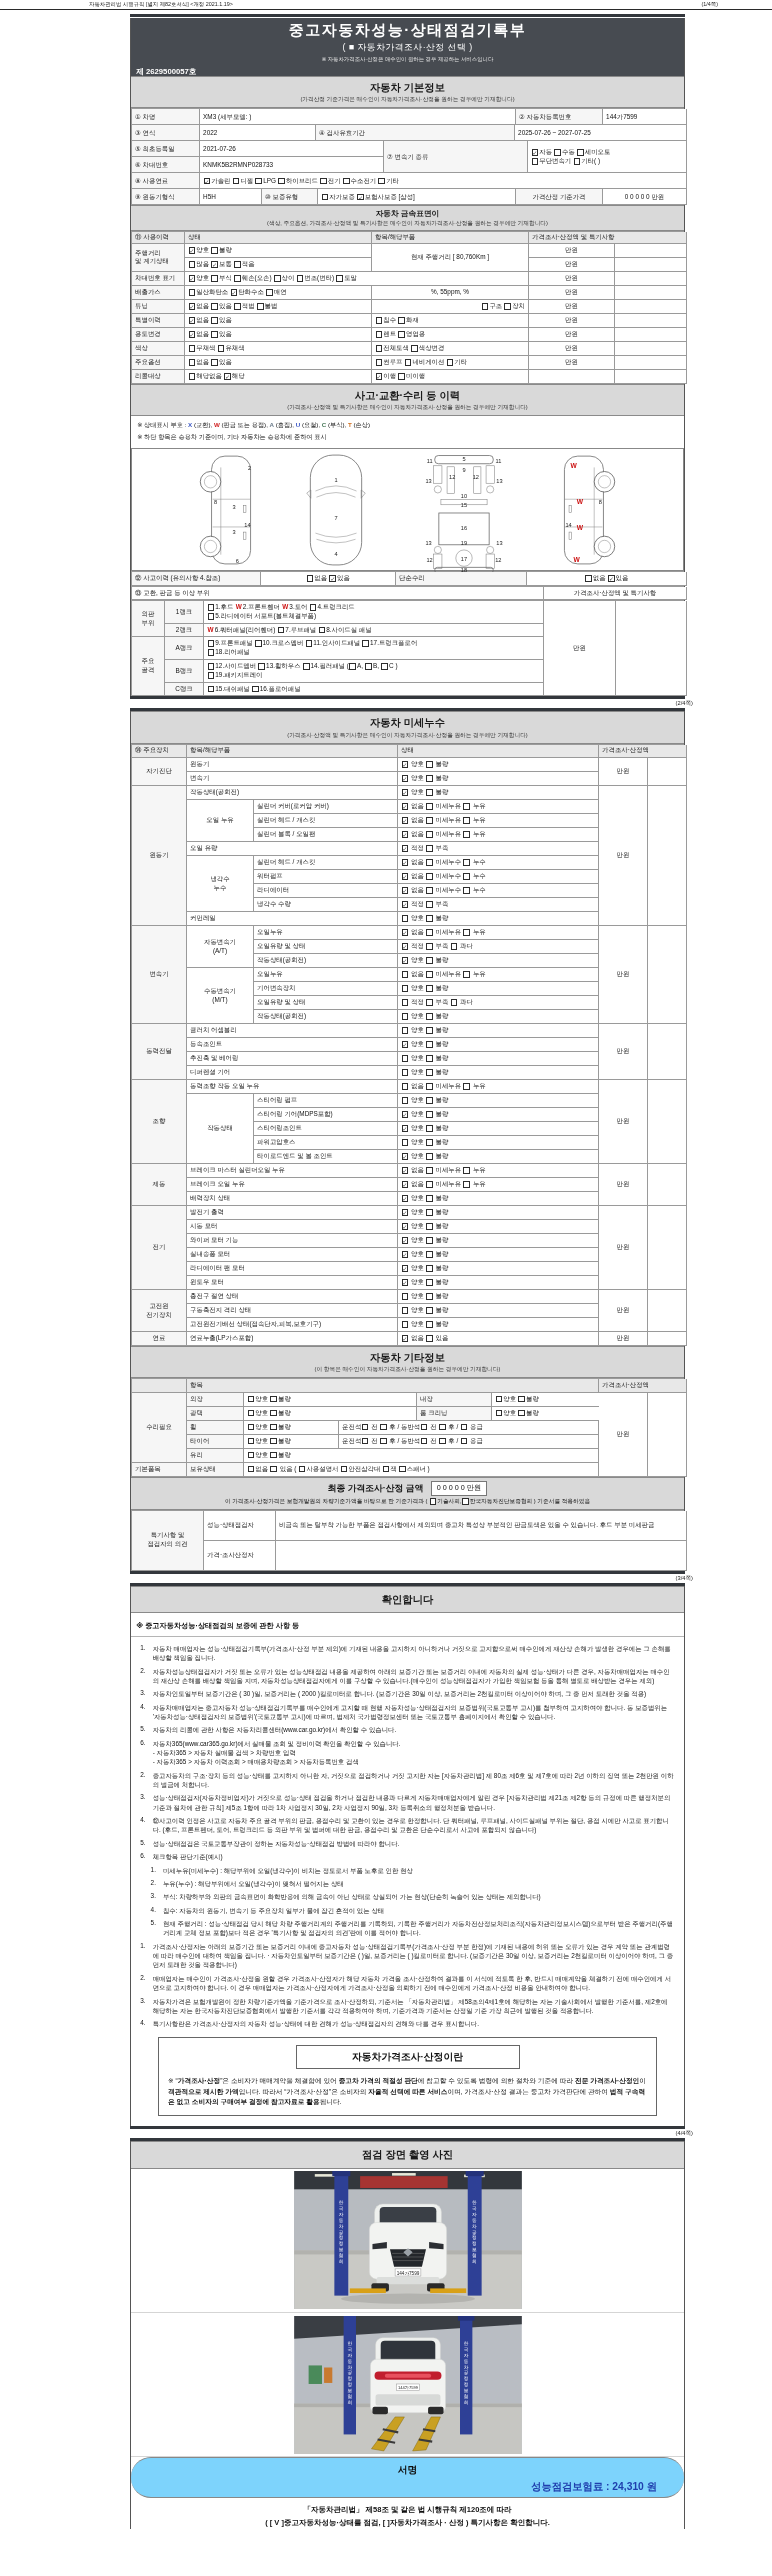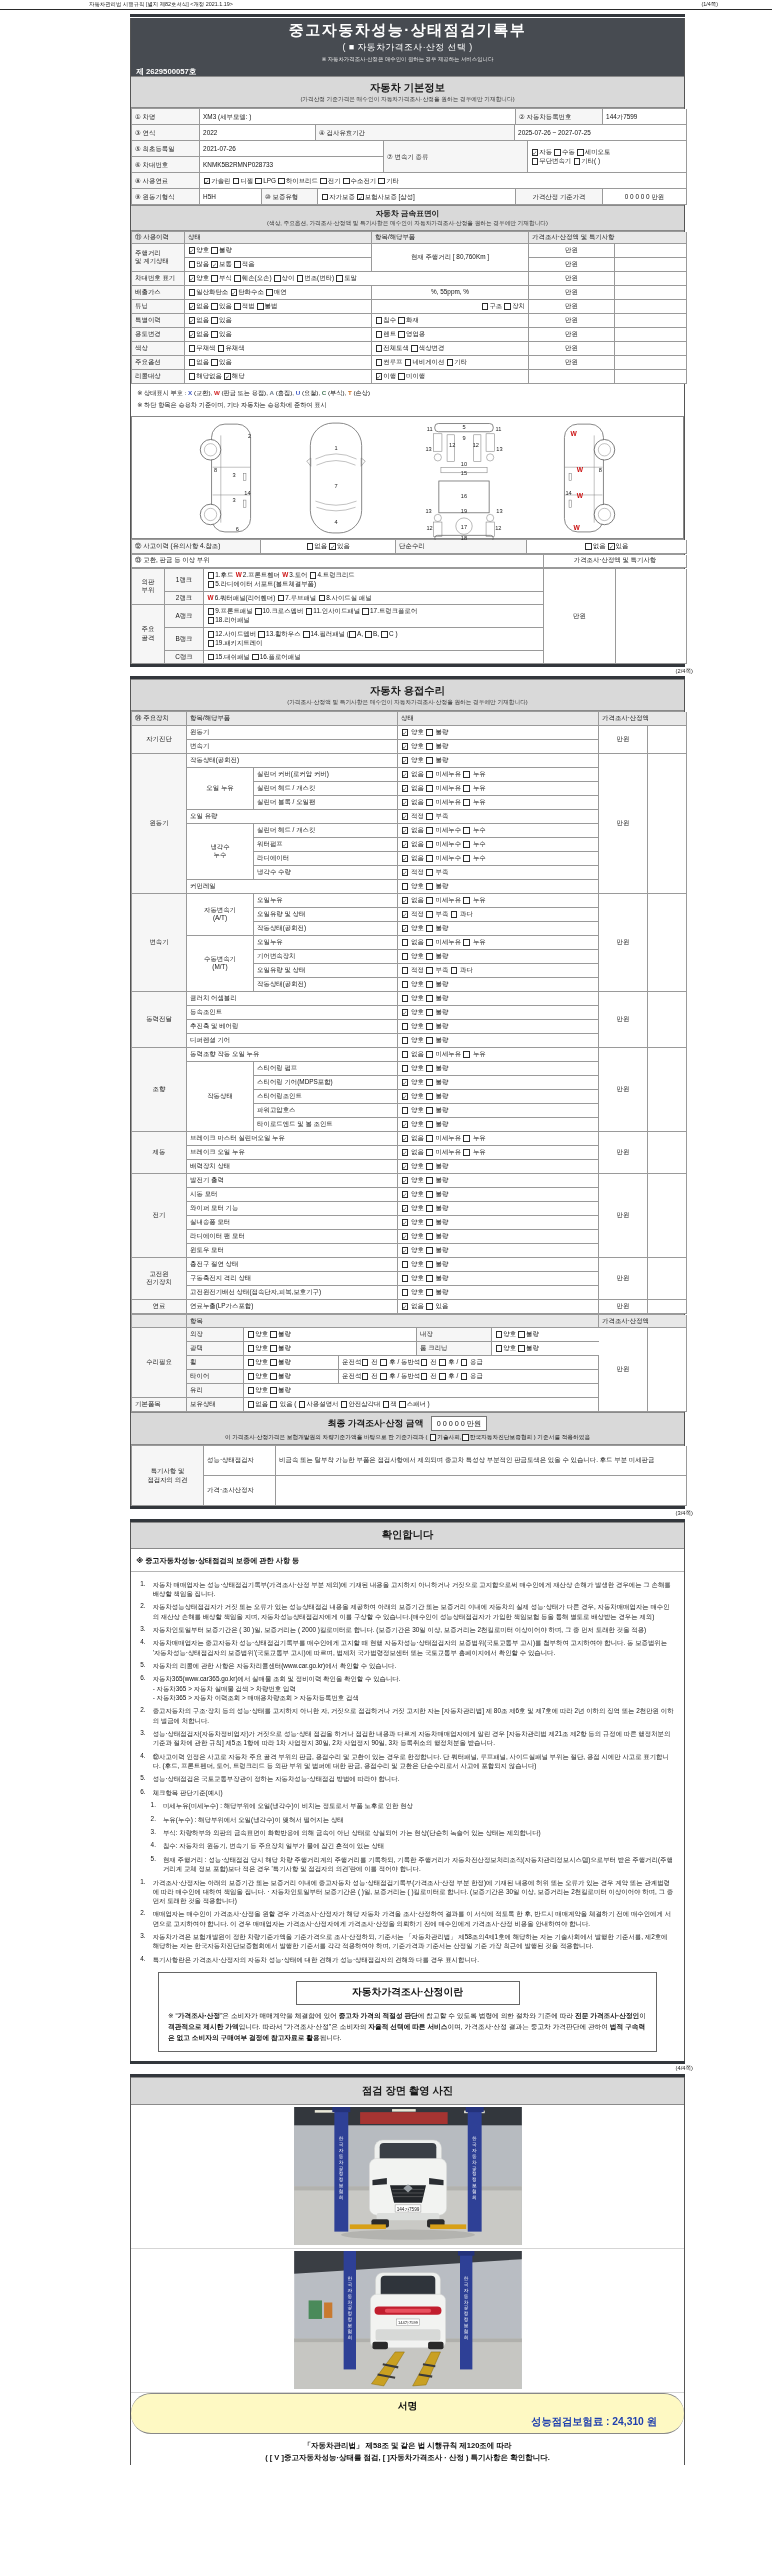--- a/index.html
+++ b/index.html
@@ -47,21 +47,21 @@
 .nhead{font-size:7.2px;font-weight:bold;padding:4.6px 5.2px 5.2px;border-bottom:0.5px solid #b5b5b5;margin:0 -6.2px 7.2px;}
 .nhead2{border-top:0.5px solid #b5b5b5;margin-top:5.2px;}
 .nitem{display:flex;margin:0 3.1px 4.1px;font-size:6.4px;}
 .nno{width:12.4px;flex-shrink:0;}
 .ntx{flex:1;line-height:9.3px;}
 .ind1{margin-left:13.4px;}
 #bigbox{border:0.5px solid #666;margin:8.2px 20.6px 7.2px;padding:7.2px 9.3px;}
 #bigboxtitle{border:0.5px solid #666;width:222px;margin:0 auto 6.7px;text-align:center;font-size:9.8px;font-weight:bold;padding:4.6px 0;}
 #bigboxtext{font-size:6.7px;line-height:10.8px;}
 .photobox{display:flex;justify-content:center;padding:2.6px 0;border-bottom:0.5px solid #d5d5d5;background:#fff;}
-#signband{height:39px;background:#fef9c3;border-top:0.5px solid #888;border-bottom:0.5px solid #888;position:relative;border-radius:20px;}
+#signband{height:39px;background:#7dd3fc;border-top:0.5px solid #888;border-bottom:0.5px solid #888;position:relative;border-radius:20px;}
 #signlabel{text-align:center;font-size:9.8px;font-weight:bold;padding-top:5.7px;}
 #feelabel{position:absolute;right:27px;top:21.6px;color:#1f3fae;font-size:10.3px;font-weight:bold;}
 #confirm{padding-top:6.2px;text-align:center;font-size:7.5px;line-height:12.4px;font-weight:bold;}
 </style>
 </head>
 <body>
 
 <div id="tophdr">
   <span>자동차관리법 시행규칙 [별지 제82호서식] &lt;개정 2021.1.19&gt;</span>
   <span>(1/4쪽)</span>
@@ -352,20 +352,24 @@
           </div>
           <div class="tcell" style="width: 86px;">
             <span class="tx"></span>
           </div>
           <div class="tcell" style="width: 72px;">
             <span class="tx"></span>
           </div>
         </div>
       </div>
 
+    <div class="band">
+      <div class="bt1">사고·교환·수리 등 이력</div>
+      <div class="bt2">(가격조사·산정액 및 특기사항은 매수인이 자동차가격조사·산정을 원하는 경우에만 기재합니다)</div>
+    </div>
     <div id="legend">
       <div class="lg1"><span>※ 상태표시 부호 : </span><span style="color: rgb(58, 86, 196); font-weight: bold;">X</span><span> (교환), </span><span style="color: rgb(208, 32, 32); font-weight: bold;">W</span><span> (판금 또는 용접), </span><span style="color: rgb(106, 122, 138); font-weight: bold;">A</span><span> (흠집), </span><span style="color: rgb(58, 86, 196); font-weight: bold;">U</span><span> (요철), </span><span style="color: rgb(74, 122, 90); font-weight: bold;">C</span><span> (부식), </span><span style="color: rgb(208, 112, 32); font-weight: bold;">T</span><span> (손상)</span></div>
       <div class="lg2">※ 하단 항목은 승용차 기준이며, 기타 자동차는 승용차에 준하여 표시</div>
     </div>
 
     <div id="diagbox">
       <svg width="77" height="115" viewBox="0 0 150 224">
         <rect x="42" y="8" width="76" height="210" rx="26" fill="none" stroke="#666" stroke-width="1.5"></rect>
         <line x1="60" y1="30" x2="60" y2="200" stroke="#888"></line>
         <line x1="44" y1="92" x2="118" y2="92" stroke="#888"></line>
@@ -544,21 +548,21 @@
       </div>
   </div>
   <div class="bar"></div>
 </div>
 <div class="pgmark">(2/4쪽)</div>
 
 <div id="doc2">
   <div class="bar"></div>
   <div class="box">
     <div class="band">
-      <div class="bt1">자동차 용접수리</div>
+      <div class="bt1">자동차 미세누수</div>
       <div class="bt2">(가격조사·산정액 및 특기사항은 매수인이 자동차가격조사·산정을 원하는 경우에만 기재합니다)</div>
     </div>
     <div id="detailTbl" class="tbl">
         <div class="trow" style="height: 13.4px;">
           <div class="tcell h" style="width: 55px;">
             <span class="tx">⑭ 주요장치</span>
           </div>
           <div class="tcell h" style="width: 211px;">
             <span class="tx">항목/해당부품</span>
           </div>
@@ -1052,20 +1056,24 @@
           </div>
           <div class="tcell c" style="width: 49px;">
             <span class="tx">만원</span>
           </div>
           <div class="tcell" style="width: 39px;">
             <span class="tx"></span>
           </div>
         </div>
       </div>
 
+    <div class="band">
+      <div class="bt1">자동차 기타정보</div>
+      <div class="bt2">(이 항목은 매수인이 자동차가격조사·산정을 원하는 경우에만 기재합니다)</div>
+    </div>
     <div id="etcTbl" class="tbl">
         <div class="trow" style="height: 13.4px;">
           <div class="tcell h" style="width: 55px;">
             <span class="tx"></span>
           </div>
           <div class="tcell h" style="width: 412px;">
             <span class="tx">항목</span>
           </div>
           <div class="tcell h" style="width: 88px;">
             <span class="tx">가격조사·산정액</span>

